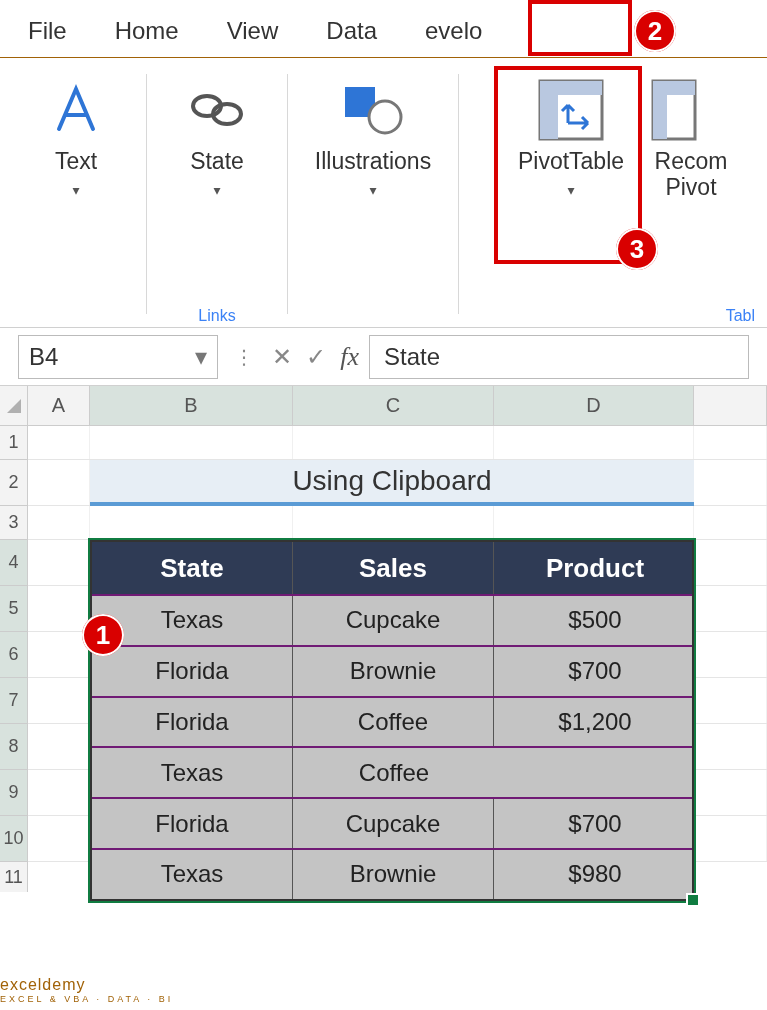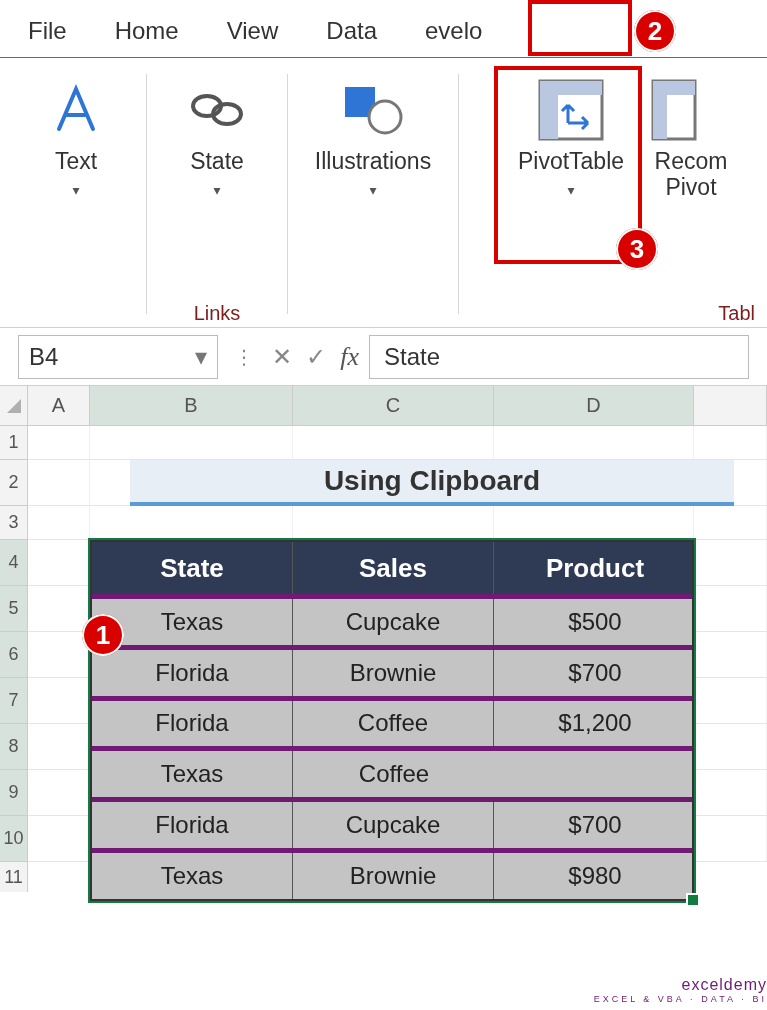--- a/index.html
+++ b/index.html
@@ -47,21 +47,21 @@
   }
   .sep { width:1px; background:#d8d8d8; height: 240px; margin-top:6px; }
   .group-btn {
     display:flex; flex-direction:column; align-items:center; justify-content:flex-start;
     width: 120px; text-align:center; gap:6px;
     padding: 6px 2px;
   }
   .group-btn .ico { height: 64px; display:flex; align-items:center; justify-content:center; }
   .group-btn .lbl { font-size: 23px; line-height:1.15; }
   .group-btn .chev { font-size:14px; color:#555; margin-top:2px; }
-  .grp-caption { position:absolute; bottom:2px; left:0; right:0; text-align:center; font-size:20px; color:#7f1d1d;}
+  .grp-caption { position:absolute; bottom:2px; left:0; right:0; text-align:center; font-size:16px; color:#3b82f6;}
 
   
   .fbar {
     display:flex; align-items:center; height:58px; gap:10px; padding: 6px 18px; font-size:24px;
     border-bottom:1px solid #d0d0d0;
   }
   .namebox {
     display:flex; align-items:center; justify-content:space-between;
     width:200px; height:44px; border:1px solid #bbb; padding:0 10px; font-size:24px; background:#fff;
   }
@@ -88,57 +88,57 @@
   .row { display:flex; border-bottom:1px solid #e5e5e5; height:46px;}
   .row.r1{height:34px;} .row.r3{height:34px;}
   .cell { border-right:1px solid #f0f0f0; display:flex; align-items:center; justify-content:center; font-size:24px;}
   .cellA{width:62px;} .cellB{width:203px;} .cellC{width:201px;} .cellD{width:200px;} .cellE{flex:1;}
 
   
   .titlecell {
     position:absolute; left:62px; top:34px; width:604px; height:46px;
     background:#e7eef5; border-bottom:4px solid #5b9bd5;
     display:flex; align-items:center; justify-content:center;
-    font-weight:bold; font-size:28px; color:#333;margin-left:40px;
+    font-weight:normal; font-size:28px; color:#333;
   }
 
   
   .dtable {
     position:absolute; left:62px; top:114px; width:604px;
     border:2px solid #333; background:#c4c4c4;
     outline: 2px solid #107c41; outline-offset: 0px;
     box-shadow: 0 0 0 1px #107c41 inset;
   }
   .dtable .hdr { display:flex; height:52px; background:#2f3b55; color:#fff; font-weight:bold; font-size:26px;}
   .dtable .hdr > div, .dtable .drow > div {
     flex:1; border-right:1px solid #555; display:flex; align-items:center; justify-content:center;
     padding:0 6px;
   }
   .dtable .hdr > div:first-child, .dtable .drow > div:first-child { flex:0 0 201px; }
   .dtable .hdr > div:nth-child(2), .dtable .drow > div:nth-child(2){ flex:0 0 201px; }
   .dtable .hdr > div:last-child, .dtable .drow > div:last-child { border-right:none; flex:0 0 202px;}
-  .dtable .drow { display:flex; height:50.8px; font-size:24px; color:#222; border-top:5px solid #701a75; background:#c4c4c4;}
+  .dtable .drow { display:flex; height:50.8px; font-size:24px; color:#222; border-top:2px solid #701a75; background:#c4c4c4;}
   .handle {
     position:absolute; width:10px; height:10px; background:#107c41; outline:2px solid #fff;
     bottom:-6px; right:-6px;
   }
 
   
   .callout {
     position:absolute; border:4px solid #d90000; z-index:50;
   }
   .badge {
     position:absolute; width:42px; height:42px; border-radius:50%; background:#d90000;
     color:#fff; font-weight:bold; font-size:26px; display:flex; align-items:center; justify-content:center;
     z-index:60; box-shadow:0 0 0 2px #fff inset;
   }
 
   .watermark {
-    position:absolute; bottom:6px; left:0; right:0; text-align:right;
-    font-size:16px; color:#701a75; letter-spacing:1px; pointer-events:none;
+    position:absolute; bottom:6px; left:0; right:0; text-align:left;
+    font-size:16px; color:#a16207; letter-spacing:1px; pointer-events:none;
   }
   .watermark small{ display:block; font-size:9px; letter-spacing:3px;}
 </style>
 </head>
 <body>
 
 <div class="tabs">
   <div class="tab">File</div>
   <div class="tab">Home</div>
   <div class="tab">View</div>

